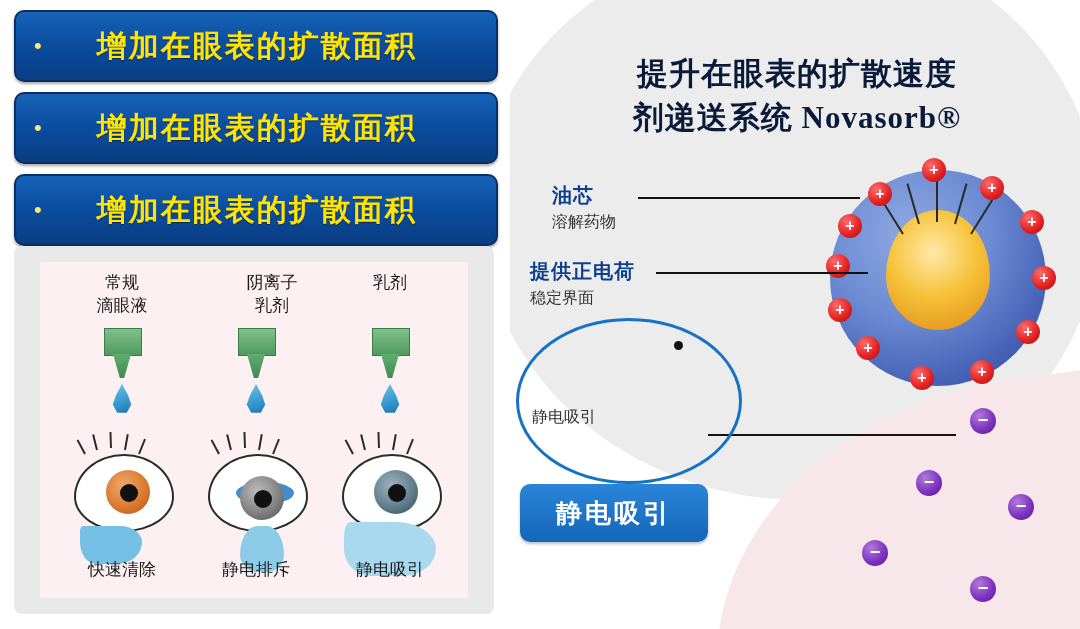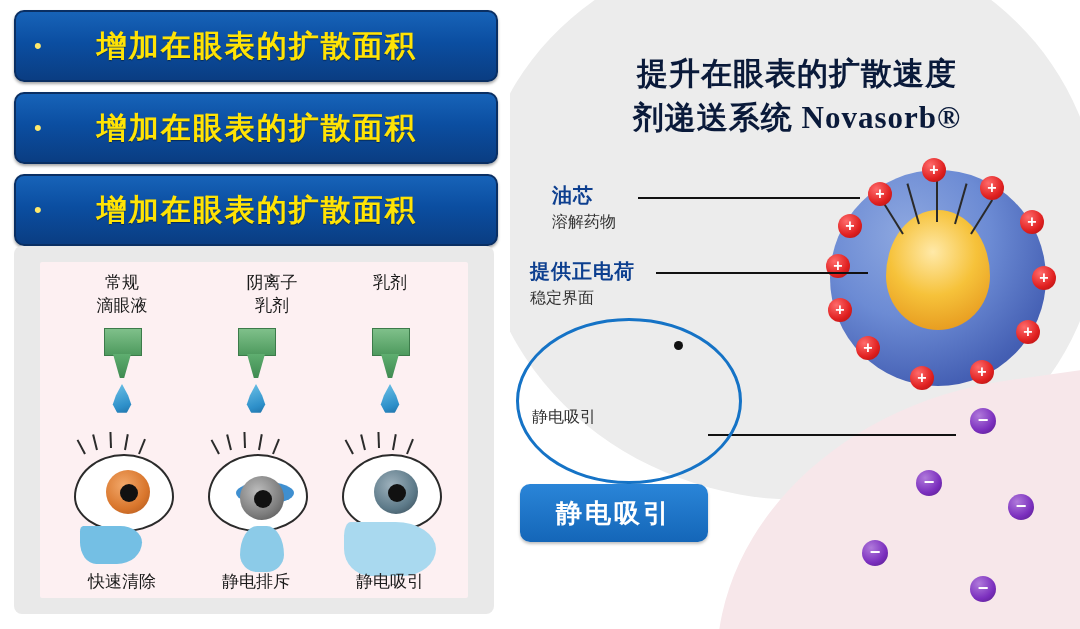--- a/index.html
+++ b/index.html
@@ -52,21 +52,21 @@
   .col-head{
     position:absolute;top:10px;width:120px;text-align:center;
     font-size:17px;color:#1a1a1a;line-height:1.35;
     font-family:"Liberation Sans", sans-serif;
   }
   .col-head.c1{left:22px;}
   .col-head.c2{left:172px;}
   .col-head.c3{left:290px;}
 
   .col-foot{
-    position:absolute;top:308px;width:120px;text-align:center;
+    position:absolute;top:296px;width:120px;text-align:center;
     font-size:17px;color:#1a1a1a;
   }
   .col-foot.c1{left:22px;}
   .col-foot.c2{left:156px;}
   .col-foot.c3{left:290px;}
 
   
   .dropper{position:absolute;width:44px;height:52px;}
   .dropper .body{
     position:absolute;left:4px;top:0;width:36px;height:26px;

